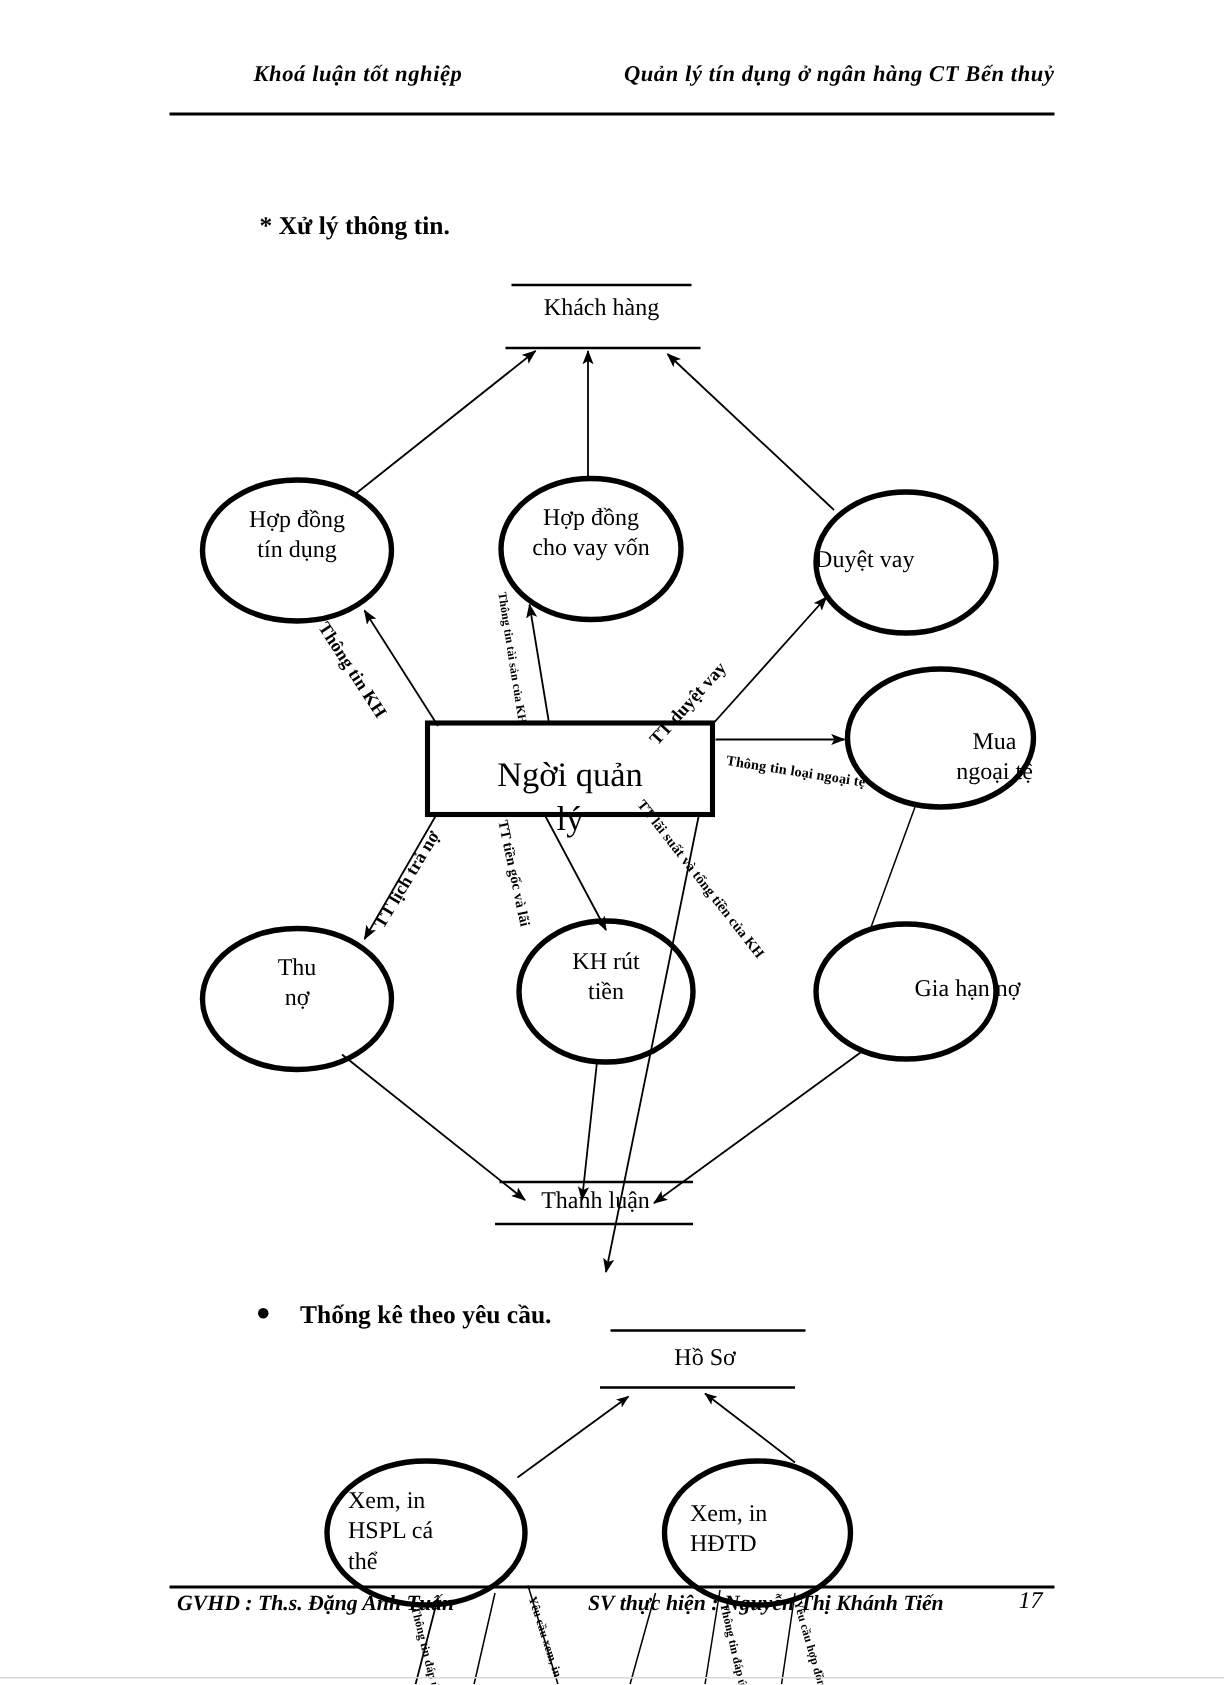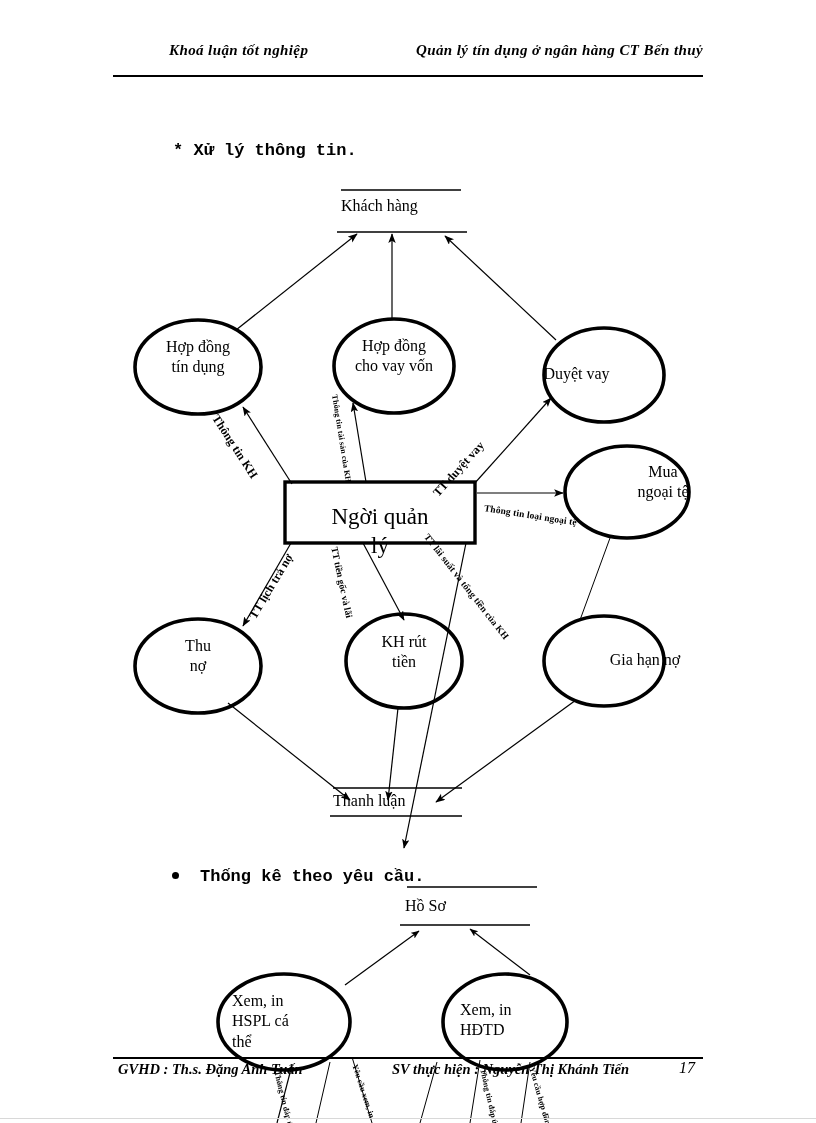--- a/index.html
+++ b/index.html
@@ -48,21 +48,20 @@
     height: 0;
     border-top: 2.5px solid #000;
   }
 
   
   .section-heading {
     position: absolute;
     font-weight: bold;
     font-size: 17px;
     white-space: nowrap;
-    font-family: Liberation Mono, monospace;
   }
   #sec1-heading { left: 173px; top: 141px; }
   #sec2-heading { left: 200px; top: 867px; }
   #sec2-bullet {
     position: absolute;
     left: 172px;
     top: 872px;
     width: 7px;
     height: 7px;
     border-radius: 50%;
@@ -86,20 +85,21 @@
     text-align: center;
     font-size: 16px;
     line-height: 1.28;
     white-space: pre-line;
     pointer-events: none;
   }
 
   
   .store-label {
     position: absolute;
+    text-align: center;
     font-size: 16px;
     white-space: nowrap;
   }
 
   
   .flow-label {
     position: absolute;
     font-weight: bold;
     font-size: 9.5px;
     white-space: nowrap;
@@ -224,21 +224,21 @@
   <div class="store-label" style="left:341px; top:197px; width:120px;">Khách hàng</div>
 
   <div class="node-label" style="left:138px; top:337px; width:120px;">Hợp đồng
 tín dụng</div>
 
   <div class="node-label" style="left:334px; top:336px; width:120px;">Hợp đồng
 cho vay vốn</div>
 
   <div class="node-label" style="left:513px; top:364px; width:127px;">Duyệt vay</div>
 
-  <div class="node-label" style="left:567px; top:462px; width:120px;padding-left:36px;">Mua
+  <div class="node-label" style="left:567px; top:485px; width:120px;padding-left:36px;">Mua
 ngoại tệ</div>
 
   <div class="node-label" style="left:320px; top:502px; width:120px; font-size:23px;">Ngời   quản lý</div>
 
   <div class="node-label" style="left:138px; top:636px; width:120px;">Thu
 nợ</div>
 
   <div class="node-label" style="left:344px; top:632px; width:120px;">KH rút
 tiền</div>
 

